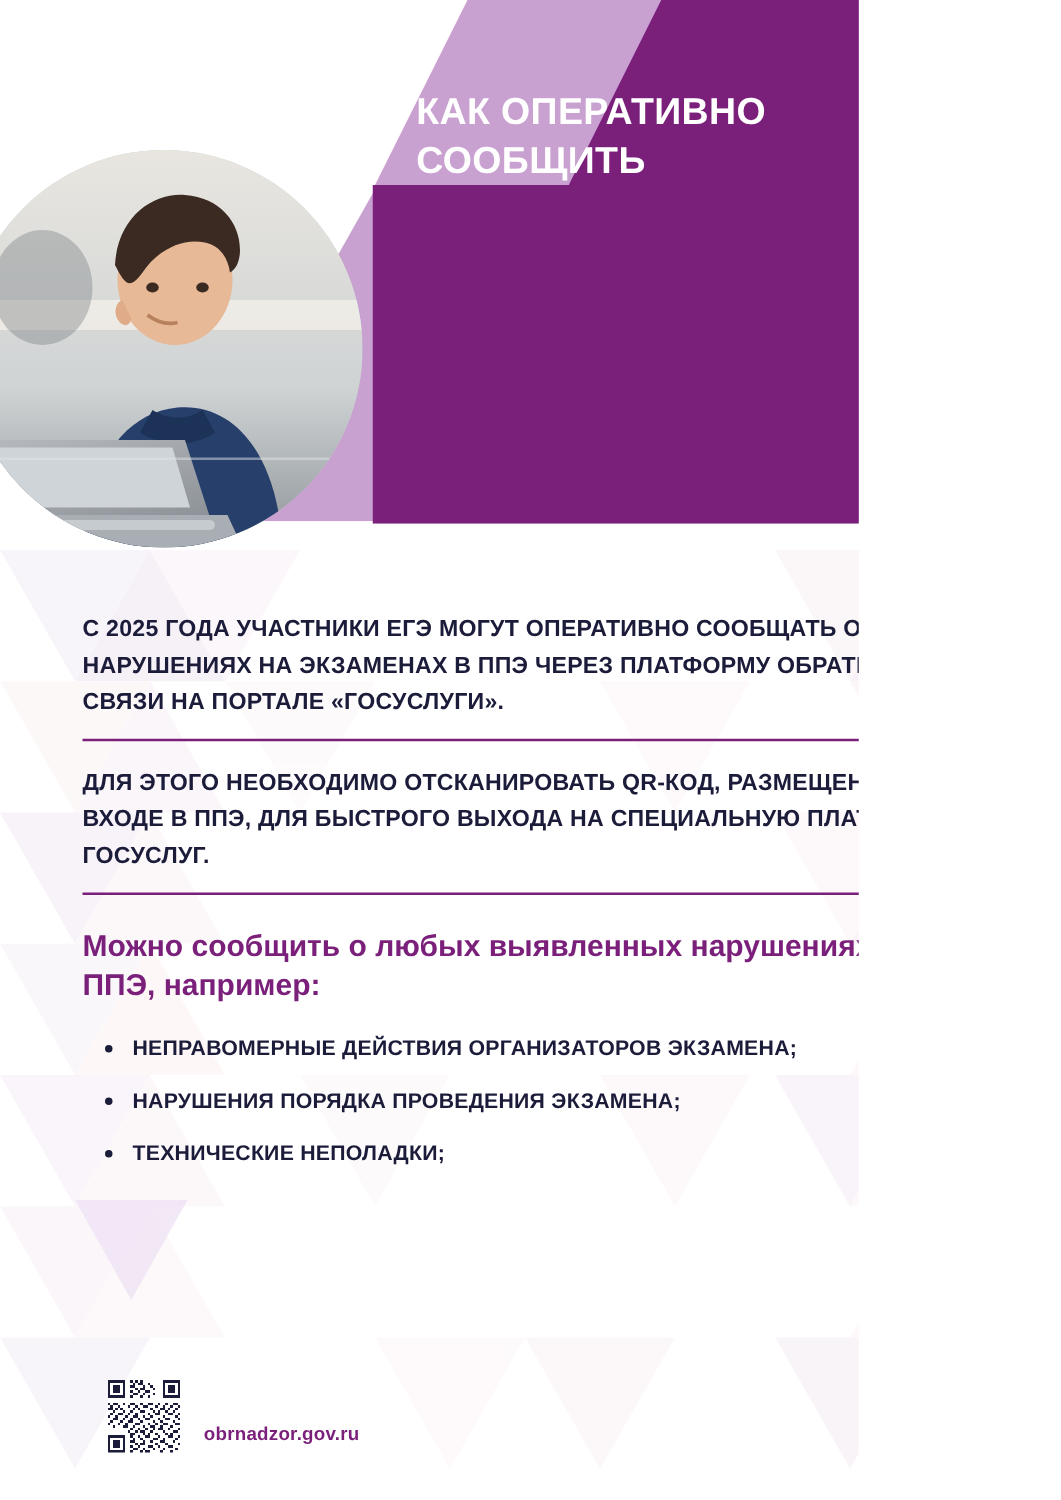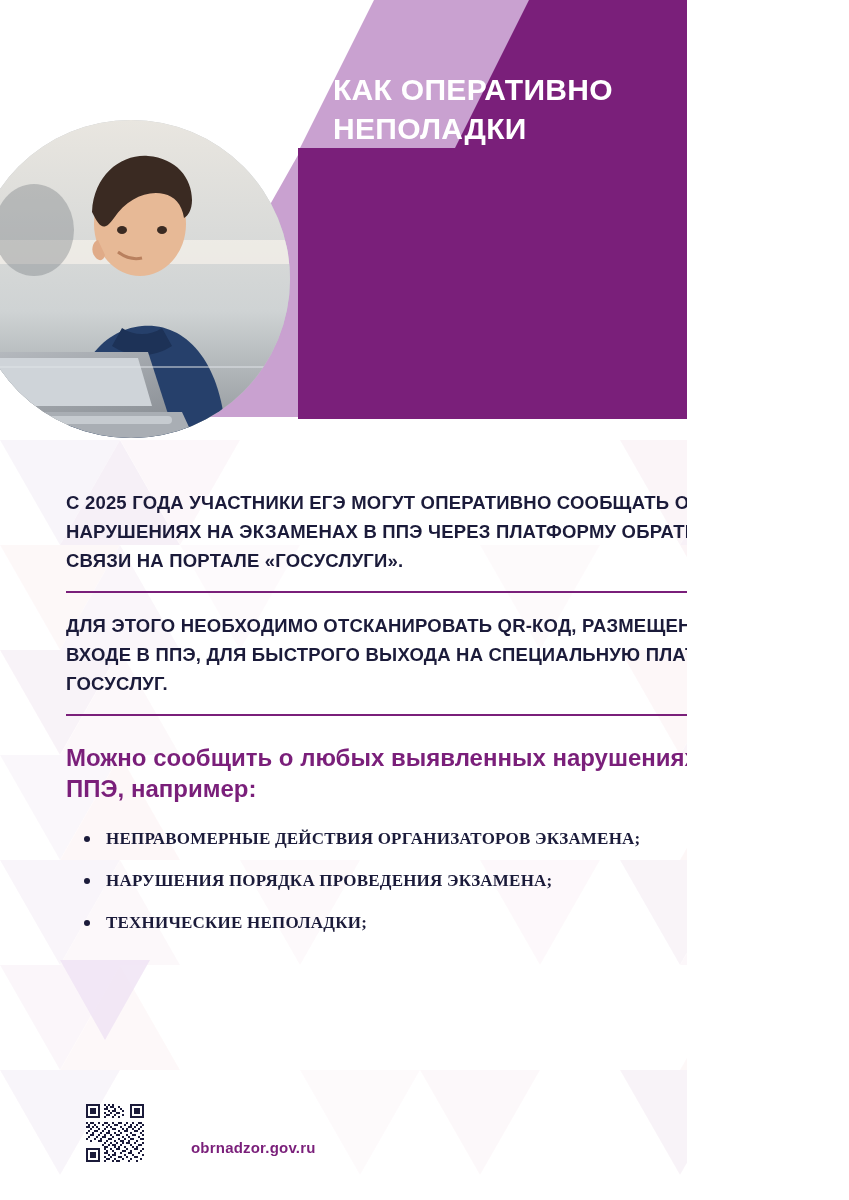--- a/index.html
+++ b/index.html
@@ -210,21 +210,20 @@
   .bullets li {
     position: relative;
     color: #1b1b3a;
     font-size: 17px;
     font-weight: bold;
     line-height: 26px;
     letter-spacing: 0.2px;
     text-transform: uppercase;
     padding-left: 26px;
     margin-bottom: 16px;
-    font-family: Liberation Serif, serif;
   }
   .bullets li::before {
     content: "";
     position: absolute;
     left: 4px;
     top: 10px;
     width: 6px;
     height: 6px;
     border-radius: 50%;
     background: #1b1b3a;
@@ -247,21 +246,20 @@
     height: 58px;
   }
   .site {
     position: absolute;
     left: 163px;
     bottom: 44px;
     color: #7a1f7a;
     font-size: 15px;
     font-weight: bold;
     letter-spacing: 0.2px;
-    margin-left: 28px;
   }
 </style>
 </head>
 <body>
 
 <div id="poster">
 
   <div class="bg-layer">
     <svg width="849" height="1200" viewBox="0 0 849 1200">
       <g opacity="0.55">
@@ -361,21 +359,21 @@
     <polygon points="28,46 84,46 56,92" fill="#7a1f7a"></polygon>
     <polygon points="84,46 140,46 112,92" fill="#e2332b"></polygon>
     <polygon points="56,92 112,92 84,138" fill="#00b4c8"></polygon>
     <polygon points="0,46 56,46 28,92" fill="#34b233"></polygon>
     <polygon points="112,0 160,0 136,40" fill="#00b4c8"></polygon>
     <polygon points="28,92 84,92 56,138" fill="#e85aa0"></polygon>
   </svg>
 
   <div class="hero-title">
     <div>КАК ОПЕРАТИВНО</div>
-    <div>НЕПОЛАДКИ</div>
+    <div>СООБЩИТЬ</div>
   </div>
 
   <div class="photo-circle">
     <svg class="photo-inner" viewBox="0 0 318 318" width="318" height="318">
       <defs>
         <linearGradient id="wall" x1="0" y1="0" x2="0" y2="1">
           <stop offset="0%" stop-color="#e9e6e0"></stop>
           <stop offset="60%" stop-color="#cfd3d4"></stop>
           <stop offset="100%" stop-color="#8e9499"></stop>
         </linearGradient>

